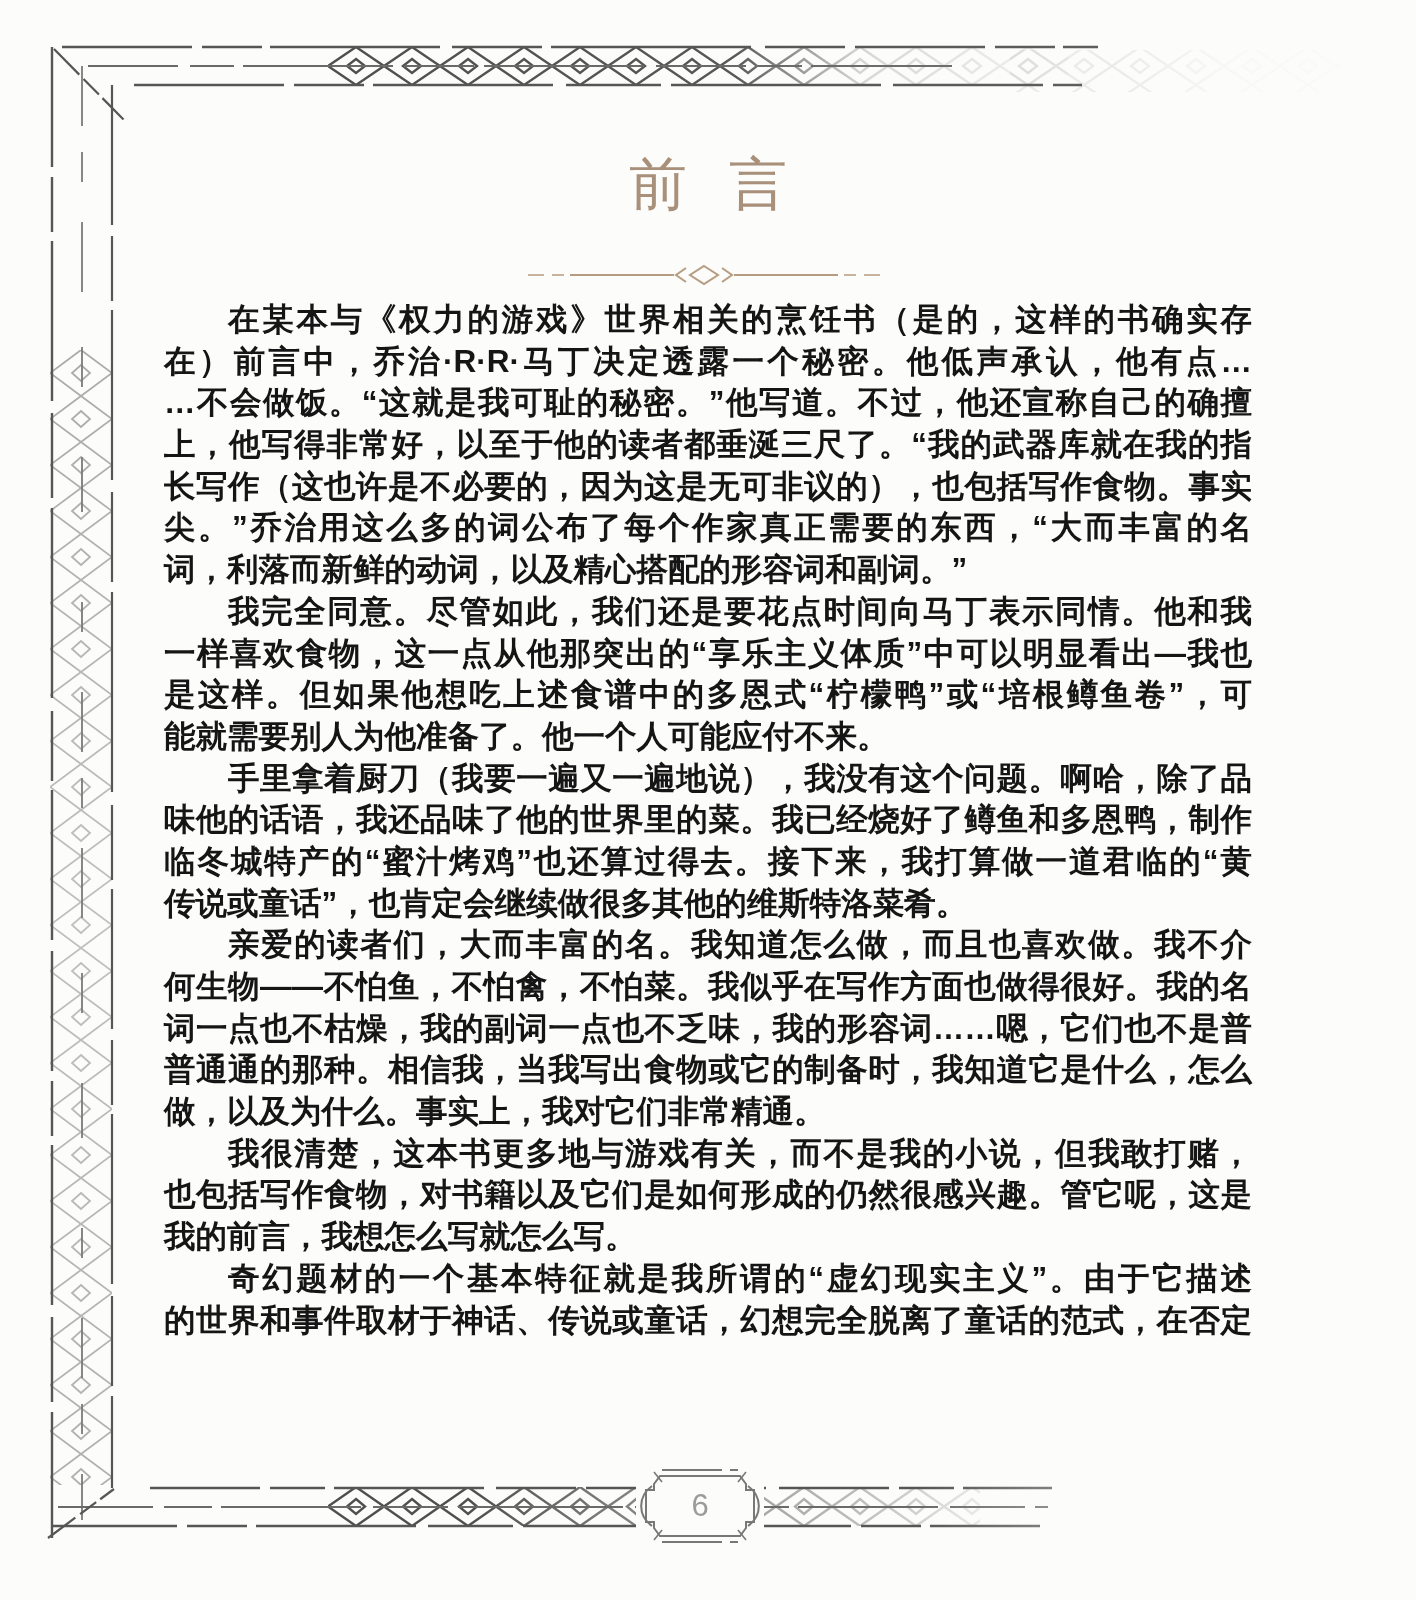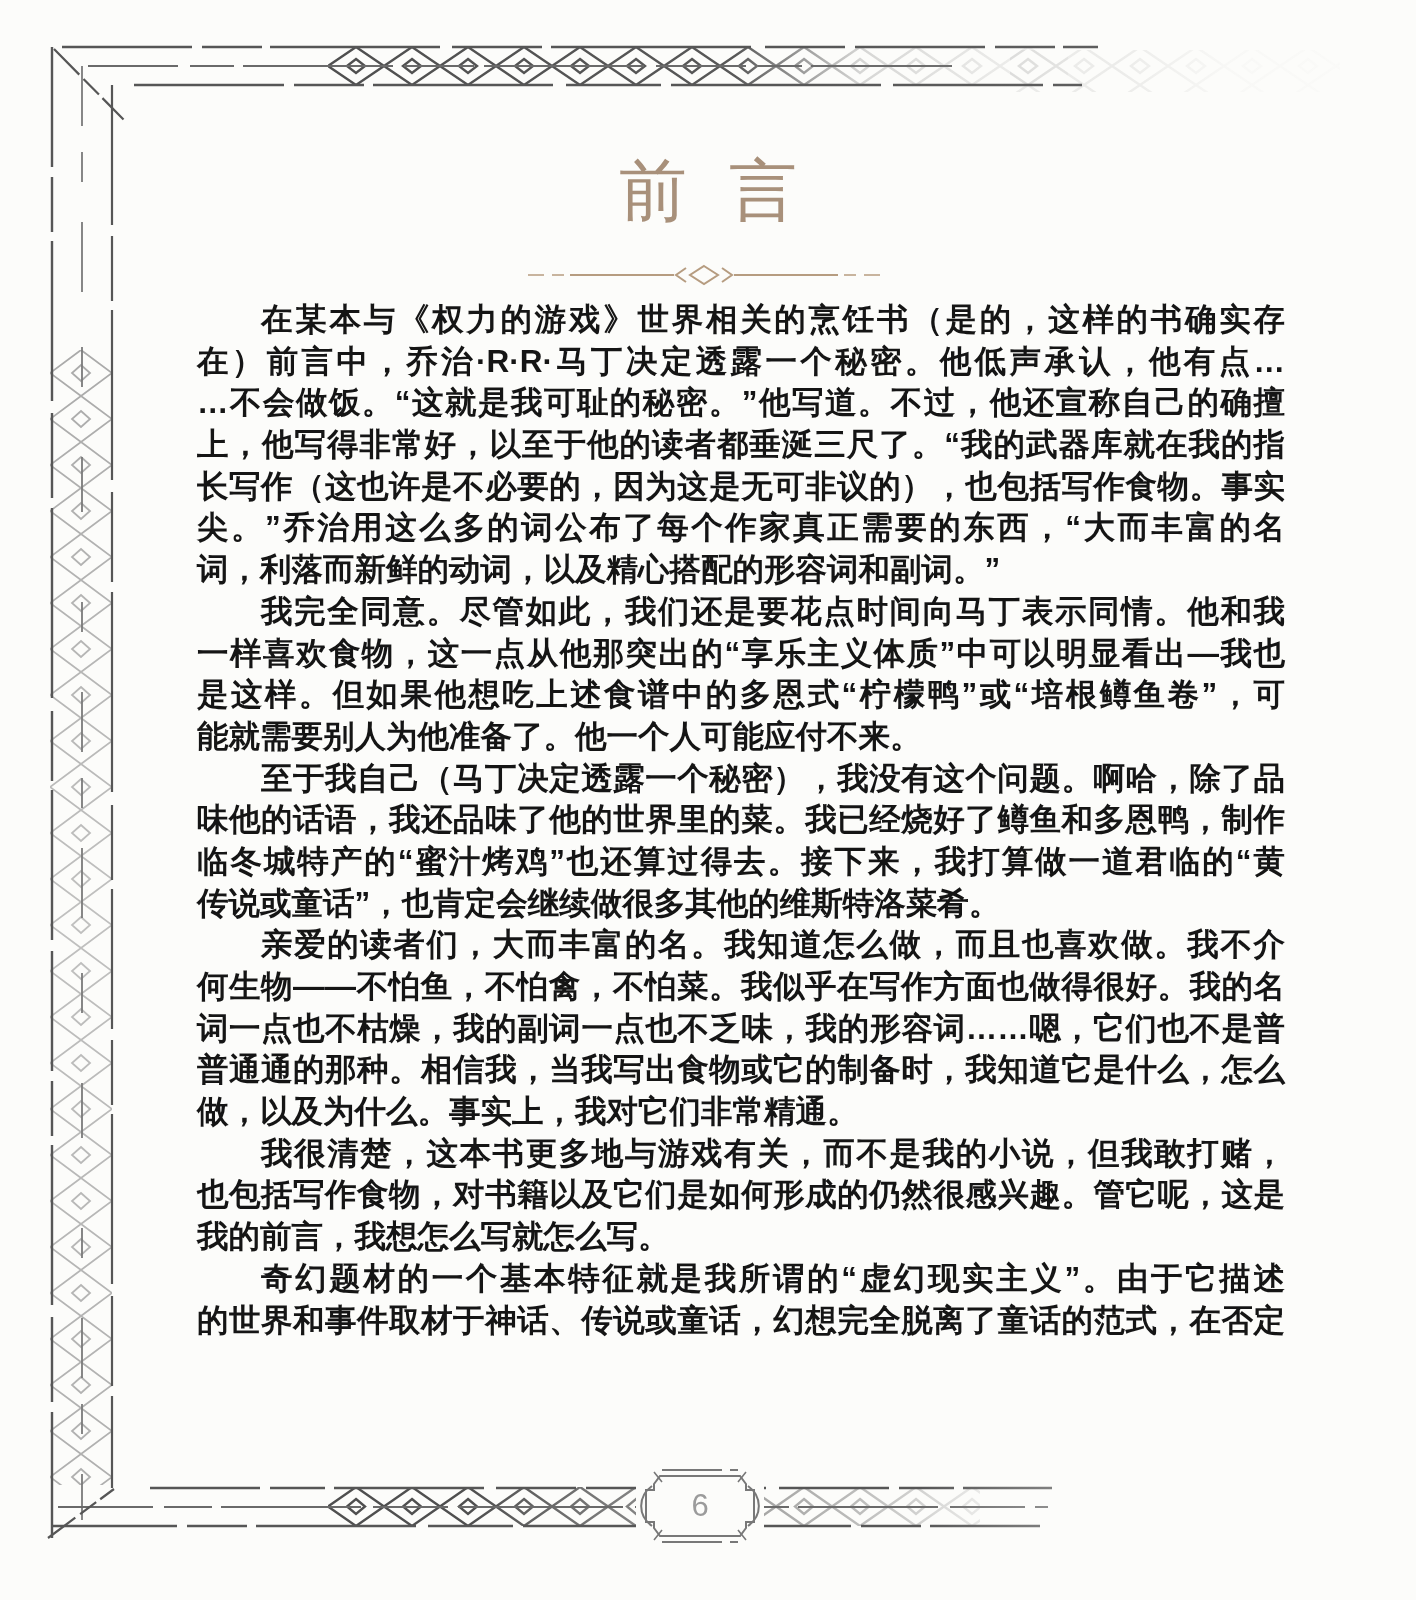--- a/index.html
+++ b/index.html
@@ -8,34 +8,33 @@
     width:1416px;height:1600px;
     background:#fcfcfa;
     overflow:hidden;
     font-family:"Liberation Sans",sans-serif;
   }
   .frame-svg{position:absolute;left:0;top:0;z-index:1;}
   .title{
     position:absolute;left:0;top:146px;width:100%;
     margin:0;z-index:2;
     text-align:center;
-    font-size:68px;font-weight:400;
+    font-size:58px;font-weight:400;
     color:#a8907a;
     letter-spacing:42px;text-indent:42px;
     font-family:"Liberation Serif",serif;
   }
   .divider{
     position:absolute;left:528px;top:262px;z-index:2;
   }
   .body-text{
     position:absolute;left:164px;top:299px;width:1088px;z-index:2;
     color:#151515;
     font-size:31.5px;
     font-weight:700;
-    margin-left:33px;
   }
   .para{margin:0;padding:0;}
   .line{
     height:41.7px;line-height:41.7px;
     text-align:justify;
     -moz-text-align-last:justify;
     text-align-last:justify;
     overflow:visible;
   }
   .line.first{text-indent:64px;}
@@ -151,21 +150,21 @@
         <div class="line">尖。”乔治用这么多的词公布了每个作家真正需要的东西，“大而丰富的名</div>
         <div class="line last">词，利落而新鲜的动词，以及精心搭配的形容词和副词。”</div>
       </div>
       <div class="para">
         <div class="line first">我完全同意。尽管如此，我们还是要花点时间向马丁表示同情。他和我</div>
         <div class="line">一样喜欢食物，这一点从他那突出的“享乐主义体质”中可以明显看出—我也</div>
         <div class="line">是这样。但如果他想吃上述食谱中的多恩式“柠檬鸭”或“培根鳟鱼卷”，可</div>
         <div class="line last">能就需要别人为他准备了。他一个人可能应付不来。</div>
       </div>
       <div class="para">
-        <div class="line first">至于我自己（马丁决定透露一个秘密），我没有这个问题。啊哈，除了品</div>
+        <div class="line first">手里拿着厨刀（我要一遍又一遍地说），我没有这个问题。啊哈，除了品</div>
         <div class="line">味他的话语，我还品味了他的世界里的菜。我已经烧好了鳟鱼和多恩鸭，制作</div>
         <div class="line">临冬城特产的“蜜汁烤鸡”也还算过得去。接下来，我打算做一道君临的“黄</div>
         <div class="line last">传说或童话”，也肯定会继续做很多其他的维斯特洛菜肴。</div>
       </div>
       <div class="para">
         <div class="line first">亲爱的读者们，大而丰富的名。我知道怎么做，而且也喜欢做。我不介</div>
         <div class="line">何生物——不怕鱼，不怕禽，不怕菜。我似乎在写作方面也做得很好。我的名</div>
         <div class="line">词一点也不枯燥，我的副词一点也不乏味，我的形容词……嗯，它们也不是普</div>
         <div class="line">普通通的那种。相信我，当我写出食物或它的制备时，我知道它是什么，怎么</div>
         <div class="line last">做，以及为什么。事实上，我对它们非常精通。</div>

